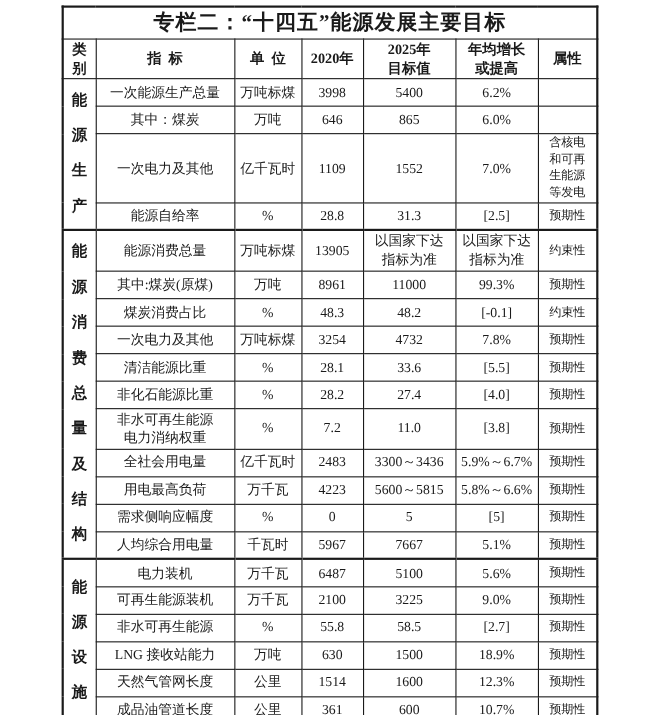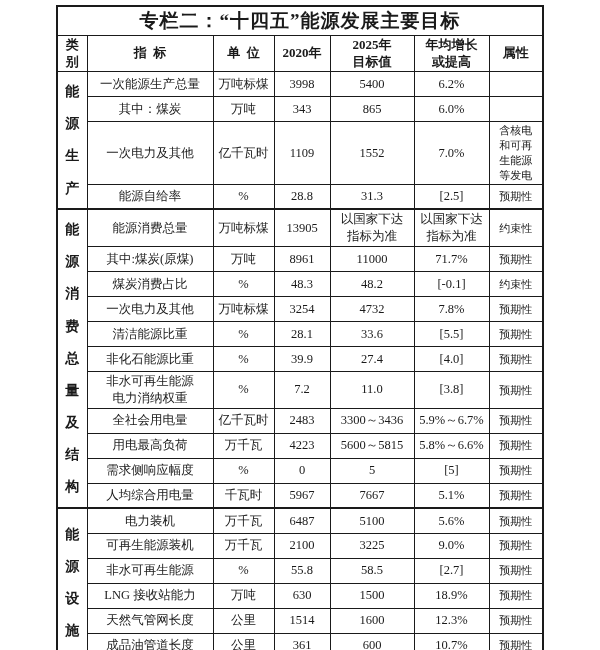--- a/index.html
+++ b/index.html
@@ -111,21 +111,21 @@
         <td>一次能源生产总量</td>
         <td>万吨标煤</td>
         <td>3998</td>
         <td>5400</td>
         <td>6.2%</td>
         <td class="attr"></td>
       </tr>
       <tr>
         <td>其中：煤炭</td>
         <td>万吨</td>
-        <td>343</td>
+        <td>646</td>
         <td>865</td>
         <td>6.0%</td>
         <td class="attr"></td>
       </tr>
       <tr class="h-60">
         <td>一次电力及其他</td>
         <td>亿千瓦时</td>
         <td>1109</td>
         <td>1552</td>
         <td>7.0%</td>
@@ -160,21 +160,21 @@
 指标为准</td>
         <td>以国家下达
 指标为准</td>
         <td class="attr">约束性</td>
       </tr>
       <tr>
         <td>其中:煤炭(原煤)</td>
         <td>万吨</td>
         <td>8961</td>
         <td>11000</td>
-        <td>71.7%</td>
+        <td>99.3%</td>
         <td class="attr">预期性</td>
       </tr>
       <tr>
         <td>煤炭消费占比</td>
         <td>%</td>
         <td>48.3</td>
         <td>48.2</td>
         <td>[-0.1]</td>
         <td class="attr">约束性</td>
       </tr>
@@ -190,21 +190,21 @@
         <td>清洁能源比重</td>
         <td>%</td>
         <td>28.1</td>
         <td>33.6</td>
         <td>[5.5]</td>
         <td class="attr">预期性</td>
       </tr>
       <tr>
         <td>非化石能源比重</td>
         <td>%</td>
-        <td>39.9</td>
+        <td>28.2</td>
         <td>27.4</td>
         <td>[4.0]</td>
         <td class="attr">预期性</td>
       </tr>
       <tr class="h-34">
         <td>非水可再生能源
 电力消纳权重</td>
         <td>%</td>
         <td>7.2</td>
         <td>11.0</td>

